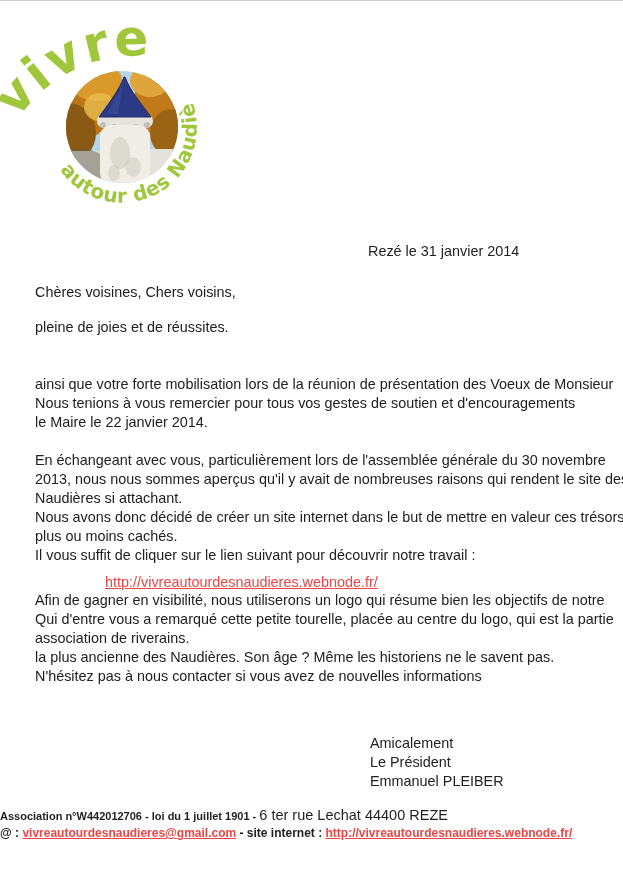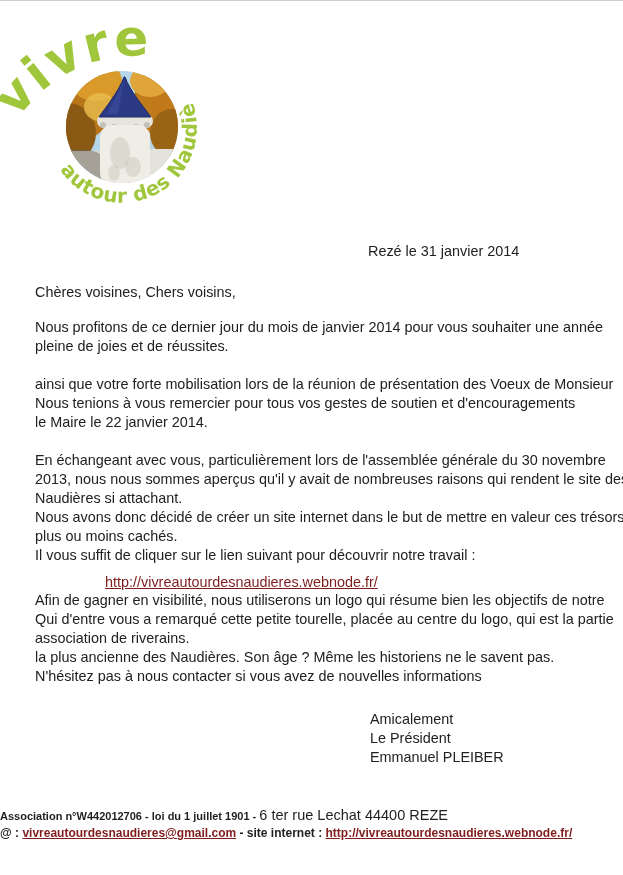--- a/index.html
+++ b/index.html
@@ -43,24 +43,24 @@
     white-space: nowrap;
     color: #212121;
   }
   .date-line      { top: 241px; left: 368px; }
   .salutation     { top: 282px; text-align: right; }
   .para-1         { top: 317px; }
   .para-2         { top: 374px; }
   .para-3         { top: 450px; }
   .link-line      { top: 572px; left: 105px; }
   .para-4         { top: 590px; }
-  .signature      { top: 709px; left: 370px; }
+  .signature      { top: 733px; left: 370px; }
 
   a.doc-link {
-    color: #7f1d1d;
+    color: #ef4444;
     text-decoration: underline;
     cursor: pointer;
   }
 
   
   .footer {
     position: absolute;
     left: 0;
     top: 806px;
     width: 578px;
@@ -127,21 +127,20 @@
         <textPath href="#arcPath" startOffset="0">autour des Naudières</textPath>
       </text>
     </svg>
   </div>
 
   <div class="txt date-line">Rezé le 31 janvier 2014</div>
 
   <div class="txt salutation">Chères voisines, Chers voisins,</div>
 
   <div class="txt para-1">
-    <div>Nous profitons de ce dernier jour du mois de janvier 2014 pour vous souhaiter une année</div>
     <div>pleine de joies et de réussites.</div>
   </div>
 
   <div class="txt para-2">
     <div>ainsi que votre forte mobilisation lors de la réunion de présentation des Voeux de Monsieur</div>
     <div>Nous tenions à vous remercier pour tous vos gestes de soutien et d'encouragements</div>
     <div>le Maire le 22 janvier 2014.</div>
   </div>
 
   <div class="txt para-3">

